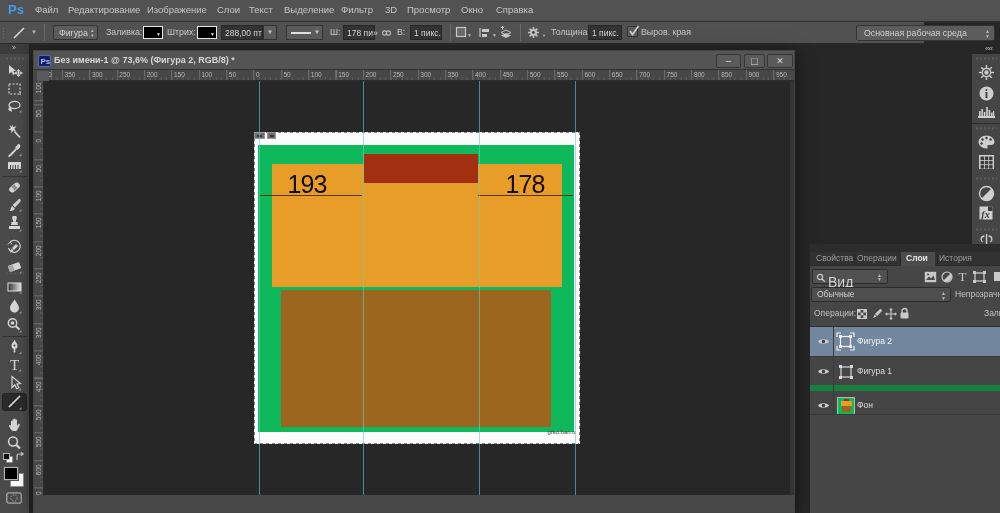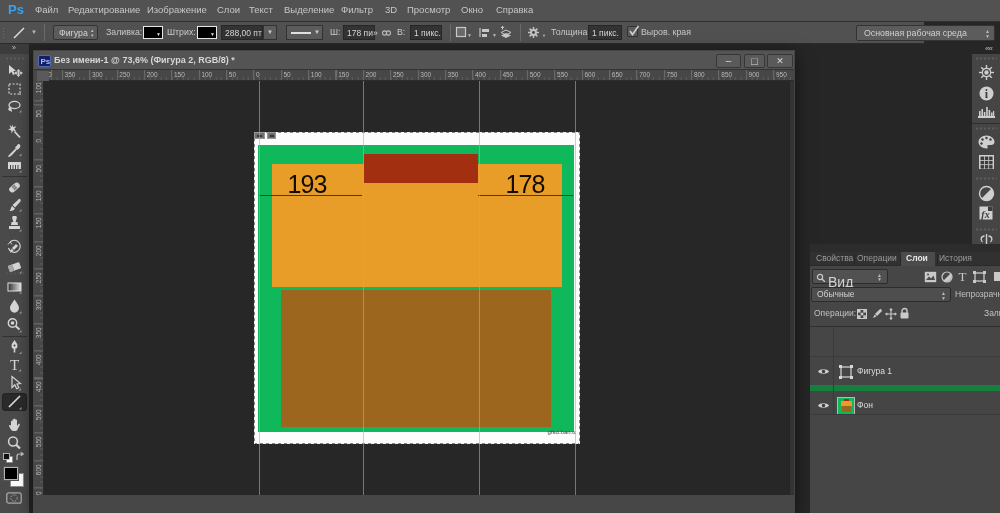--- a/index.html
+++ b/index.html
@@ -528,20 +528,39 @@
       <g stroke="#c9c9c9" stroke-width="1.1" fill="none">
         <path d="M6 1 L6 11 M1 6 L11 6 M4.8 2.2 L6 0.8 L7.2 2.2 M4.8 9.8 L6 11.2 L7.2 9.8 M2.2 4.8 L0.8 6 L2.2 7.2 M9.8 4.8 L11.2 6 L9.8 7.2"></path>
       </g>
     </svg>
   <svg class="abs" style="left:89px;top:63px" width="11" height="13" viewBox="0 0 11 13">
       <path d="M3 6 L3 4 A2.5 2.5 0 0 1 8 4 L8 6" fill="none" stroke="#c9c9c9" stroke-width="1.4"></path>
       <rect x="1.5" y="5.5" width="8" height="6" rx="1" fill="#c9c9c9"></rect>
     </svg>
   <span class="abs" style="left:174px;top:65px;color:#c0c0c0;font-size:8.5px;">Зали</span>
   <div class="abs" style="left:0;top:82px;width:190px;height:1px;background:#2f2f2f;"></div>
+  <div class="abs" style="left:0;top:83px;width:190px;height:29px;background:#72869e;">
+  <svg class="abs" style="left:7px;top:10px" width="13" height="9" viewBox="0 0 13 9">
+        <path d="M1 4.5 C3 1.5 10 1.5 12 4.5 C10 7.5 3 7.5 1 4.5 Z" fill="#d0d0d0"></path>
+        <circle cx="6.5" cy="4.5" r="1.7" fill="#3c3c3c"></circle>
+      </svg>
+  <svg class="abs" style="left:26px;top:5px" width="19" height="19" viewBox="0 0 19 19">
+        <g stroke="#f2f2f2" stroke-width="1.2" fill="none">
+          <path d="M1 5 L1 1 L5 1 M14 1 L18 1 L18 5 M18 14 L18 18 L14 18 M5 18 L1 18 L1 14"></path>
+          <rect x="4.5" y="4.5" width="10" height="10"></rect>
+        </g>
+        <g fill="#f2f2f2">
+          <rect x="3" y="3" width="3" height="3"></rect>
+          <rect x="13" y="3" width="3" height="3"></rect>
+          <rect x="3" y="13" width="3" height="3"></rect>
+          <rect x="13" y="13" width="3" height="3"></rect>
+        </g>
+      </svg>
+  <span class="abs" style="left:47px;top:10px;color:#f2f2f2;font-size:8.5px;">Фигура 2</span>
+  </div>
   <div class="abs" style="left:0;top:112px;width:190px;height:29px;background:#454545;border-top:1px solid #3a3a3a;">
   <svg class="abs" style="left:7px;top:10px" width="13" height="9" viewBox="0 0 13 9">
         <path d="M1 4.5 C3 1.5 10 1.5 12 4.5 C10 7.5 3 7.5 1 4.5 Z" fill="#d0d0d0"></path>
         <circle cx="6.5" cy="4.5" r="1.7" fill="#3c3c3c"></circle>
       </svg>
   <svg class="abs" style="left:28px;top:7px" width="16" height="16" viewBox="0 0 16 16">
         <rect x="3" y="3" width="10" height="10" fill="none" stroke="#d8d8d8" stroke-width="1.2"></rect>
         <g fill="#d8d8d8">
           <rect x="1" y="1" width="3" height="3"></rect>
           <rect x="12" y="1" width="3" height="3"></rect>

